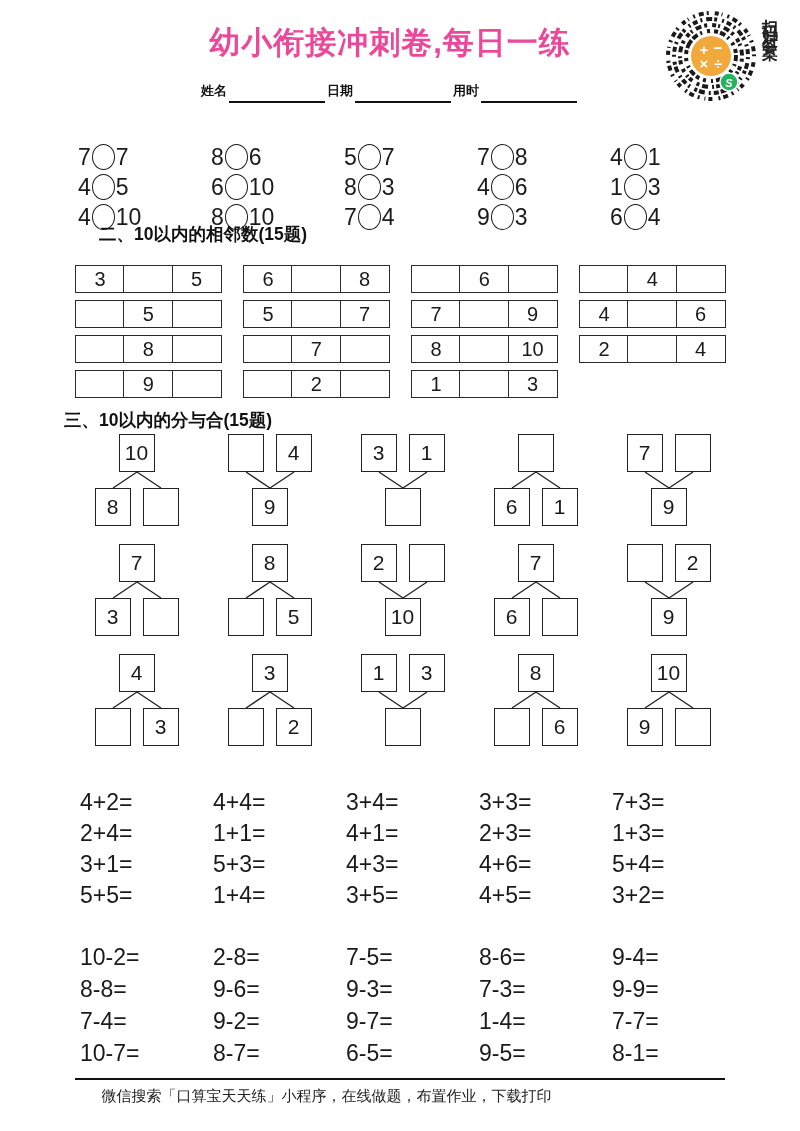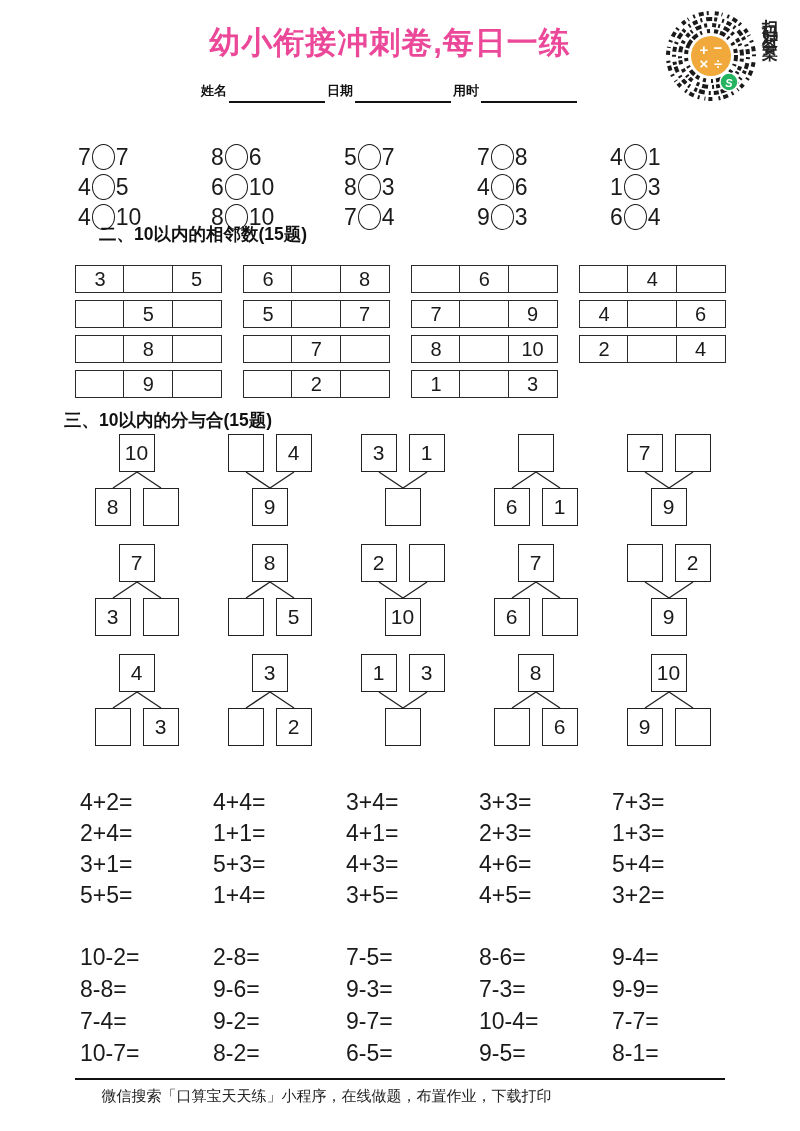--- a/index.html
+++ b/index.html
@@ -437,24 +437,24 @@
     <div class="eq">8-6=</div>
     <div class="eq">9-4=</div>
     <div class="eq">8-8=</div>
     <div class="eq">9-6=</div>
     <div class="eq">9-3=</div>
     <div class="eq">7-3=</div>
     <div class="eq">9-9=</div>
     <div class="eq">7-4=</div>
     <div class="eq">9-2=</div>
     <div class="eq">9-7=</div>
-    <div class="eq">10-4=</div>
+    <div class="eq">1-4=</div>
     <div class="eq">7-7=</div>
     <div class="eq">10-7=</div>
-    <div class="eq">8-2=</div>
+    <div class="eq">8-7=</div>
     <div class="eq">6-5=</div>
     <div class="eq">9-5=</div>
     <div class="eq">8-1=</div>
   </div>
 
   <div class="footer-line"></div>
   <div class="footer-text">微信搜索「口算宝天天练」小程序，在线做题，布置作业，下载打印</div>
 
 </div>
 

